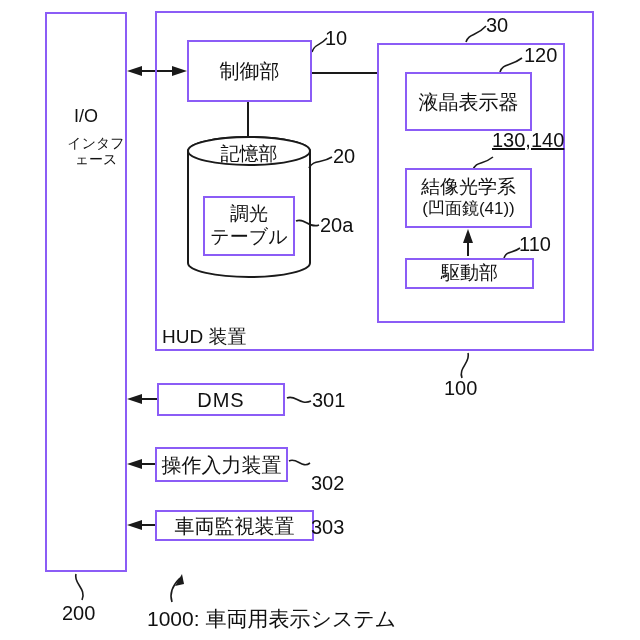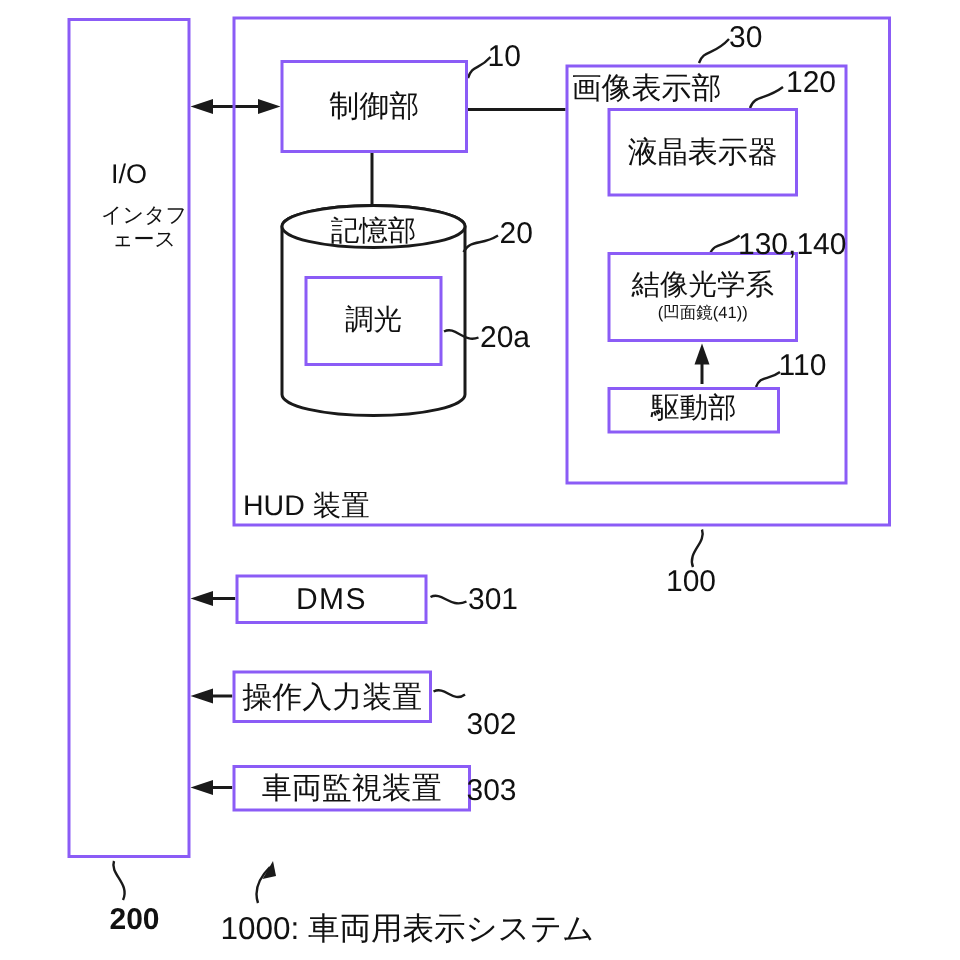--- a/index.html
+++ b/index.html
@@ -12,21 +12,21 @@
     position:absolute;z-index:2;box-sizing:border-box;
     border:2px solid #8b5cf6;background:transparent;
     display:flex;flex-direction:column;align-items:center;justify-content:center;
     text-align:center;line-height:1.2;
   }
   .box.white{background:#fff;}
   .lbl{position:absolute;z-index:3;white-space:nowrap;}
   .ref{position:absolute;z-index:3;font-size:20px;white-space:nowrap;color:#111;}
   .jp19{font-size:19px;}
   .jp20{font-size:20px;}
-  .small17{font-size:11px;}
+  .small17{font-size:17px;}
 </style>
 </head>
 <body>
 
 <div id="fig">
 
   <svg width="640" height="640" viewBox="0 0 640 640">
     <g stroke="#1a1a1a" stroke-width="2" fill="none">
 
       <line x1="139" y1="71" x2="173" y2="71"></line>
@@ -83,60 +83,60 @@
 
   <div class="box" style="left:155px;top:11px;width:439px;height:340px;"></div>
   <div class="lbl jp19" style="left:162px;top:324px;">HUD 装置</div>
 
   <div class="box jp20 white" style="left:187px;top:40px;width:125px;height:62px;">
     <span>制御部</span>
   </div>
 
   <div class="lbl jp19" style="left:203px;top:141px;width:92px;text-align:center;">記憶部</div>
 
-  <div class="box jp19 white" style="left:203px;top:184px;width:92px;height:60px;">
+  <div class="box jp19 white" style="left:203px;top:196px;width:92px;height:60px;">
     <span>調光</span>
+    <span>テーブル</span>
   </div>
 
   <div class="box" style="left:377px;top:43px;width:188px;height:280px;"></div>
-  <div class="lbl jp20" style="left:381px;top:45px;">画像表示部</div>
 
   <div class="box jp20 white" style="left:405px;top:72px;width:127px;height:59px;">
     <span>液晶表示器</span>
   </div>
 
   <div class="box white" style="left:405px;top:168px;width:127px;height:60px;">
     <span class="jp19">結像光学系</span>
     <span class="small17">(凹面鏡(41))</span>
   </div>
 
-  <div class="box jp19 white" style="left:405px;top:258px;width:115px;height:31px;text-align:right;">
+  <div class="box jp19 white" style="left:405px;top:258px;width:129px;height:31px;text-align:right;">
     <span>駆動部</span>
   </div>
 
   <div class="box jp20 white" style="left:155px;top:447px;width:133px;height:35px;">
     <span>操作入力装置</span>
   </div>
 
   <div class="box jp20 white" style="left:157px;top:383px;width:128px;height:33px;letter-spacing:1px;">
     <span>DMS</span>
   </div>
 
   <div class="box jp20 white" style="left:155px;top:510px;width:159px;height:31px;">
     <span>車両監視装置</span>
   </div>
 
   <div class="ref" style="left:325px;top:27px;">10</div>
   <div class="ref" style="left:486px;top:14px;">30</div>
   <div class="ref" style="left:524px;top:44px;">120</div>
-  <div class="ref" style="left:492px;top:152px;">130,140</div>
+  <div class="ref" style="left:492px;top:129px;text-decoration:underline;">130,140</div>
   <div class="ref" style="left:519px;top:233px;">110</div>
   <div class="ref" style="left:333px;top:145px;">20</div>
   <div class="ref" style="left:320px;top:214px;">20a</div>
   <div class="ref" style="left:444px;top:377px;">100</div>
   <div class="ref" style="left:312px;top:389px;">301</div>
   <div class="ref" style="left:311px;top:472px;">302</div>
   <div class="ref" style="left:311px;top:516px;">303</div>
-  <div class="ref" style="left:73px;top:602px;font-weight:bold;">200</div>
+  <div class="ref" style="left:62px;top:602px;">200</div>
 
   <div class="lbl" style="left:147px;top:605px;font-size:21px;">1000: 車両用表示システム</div>
 
 </div>
 
 </body></html>

